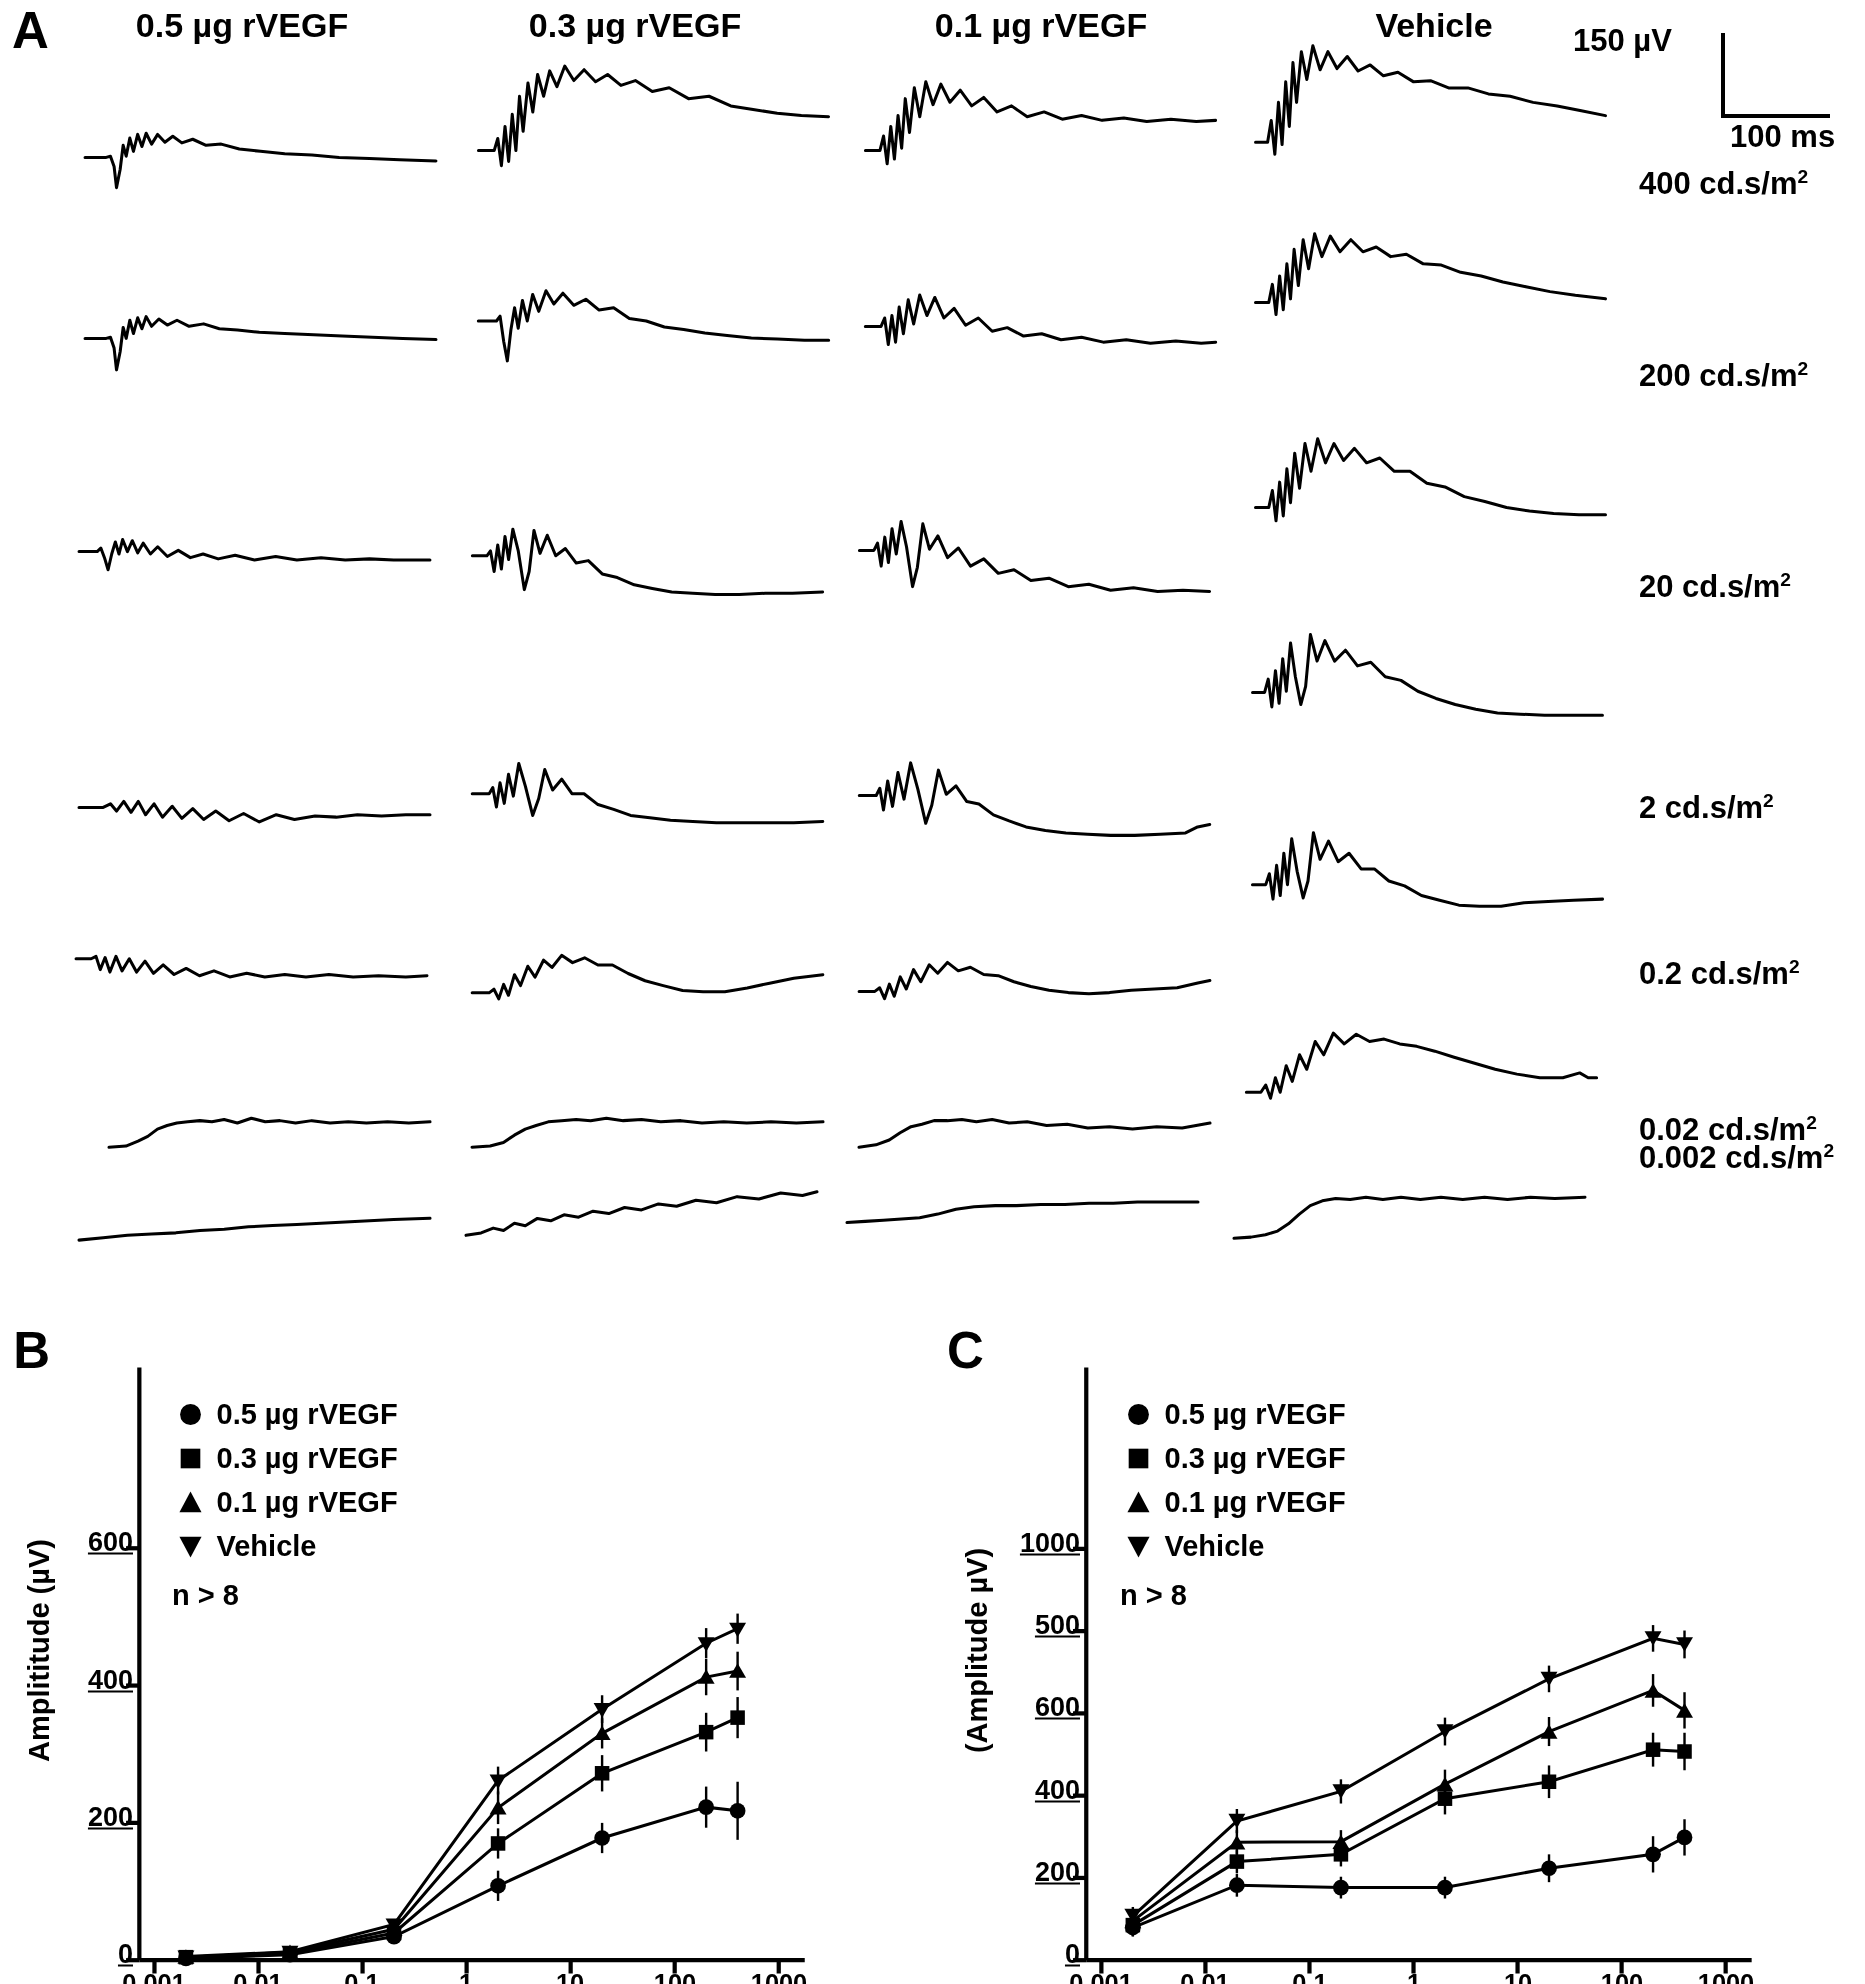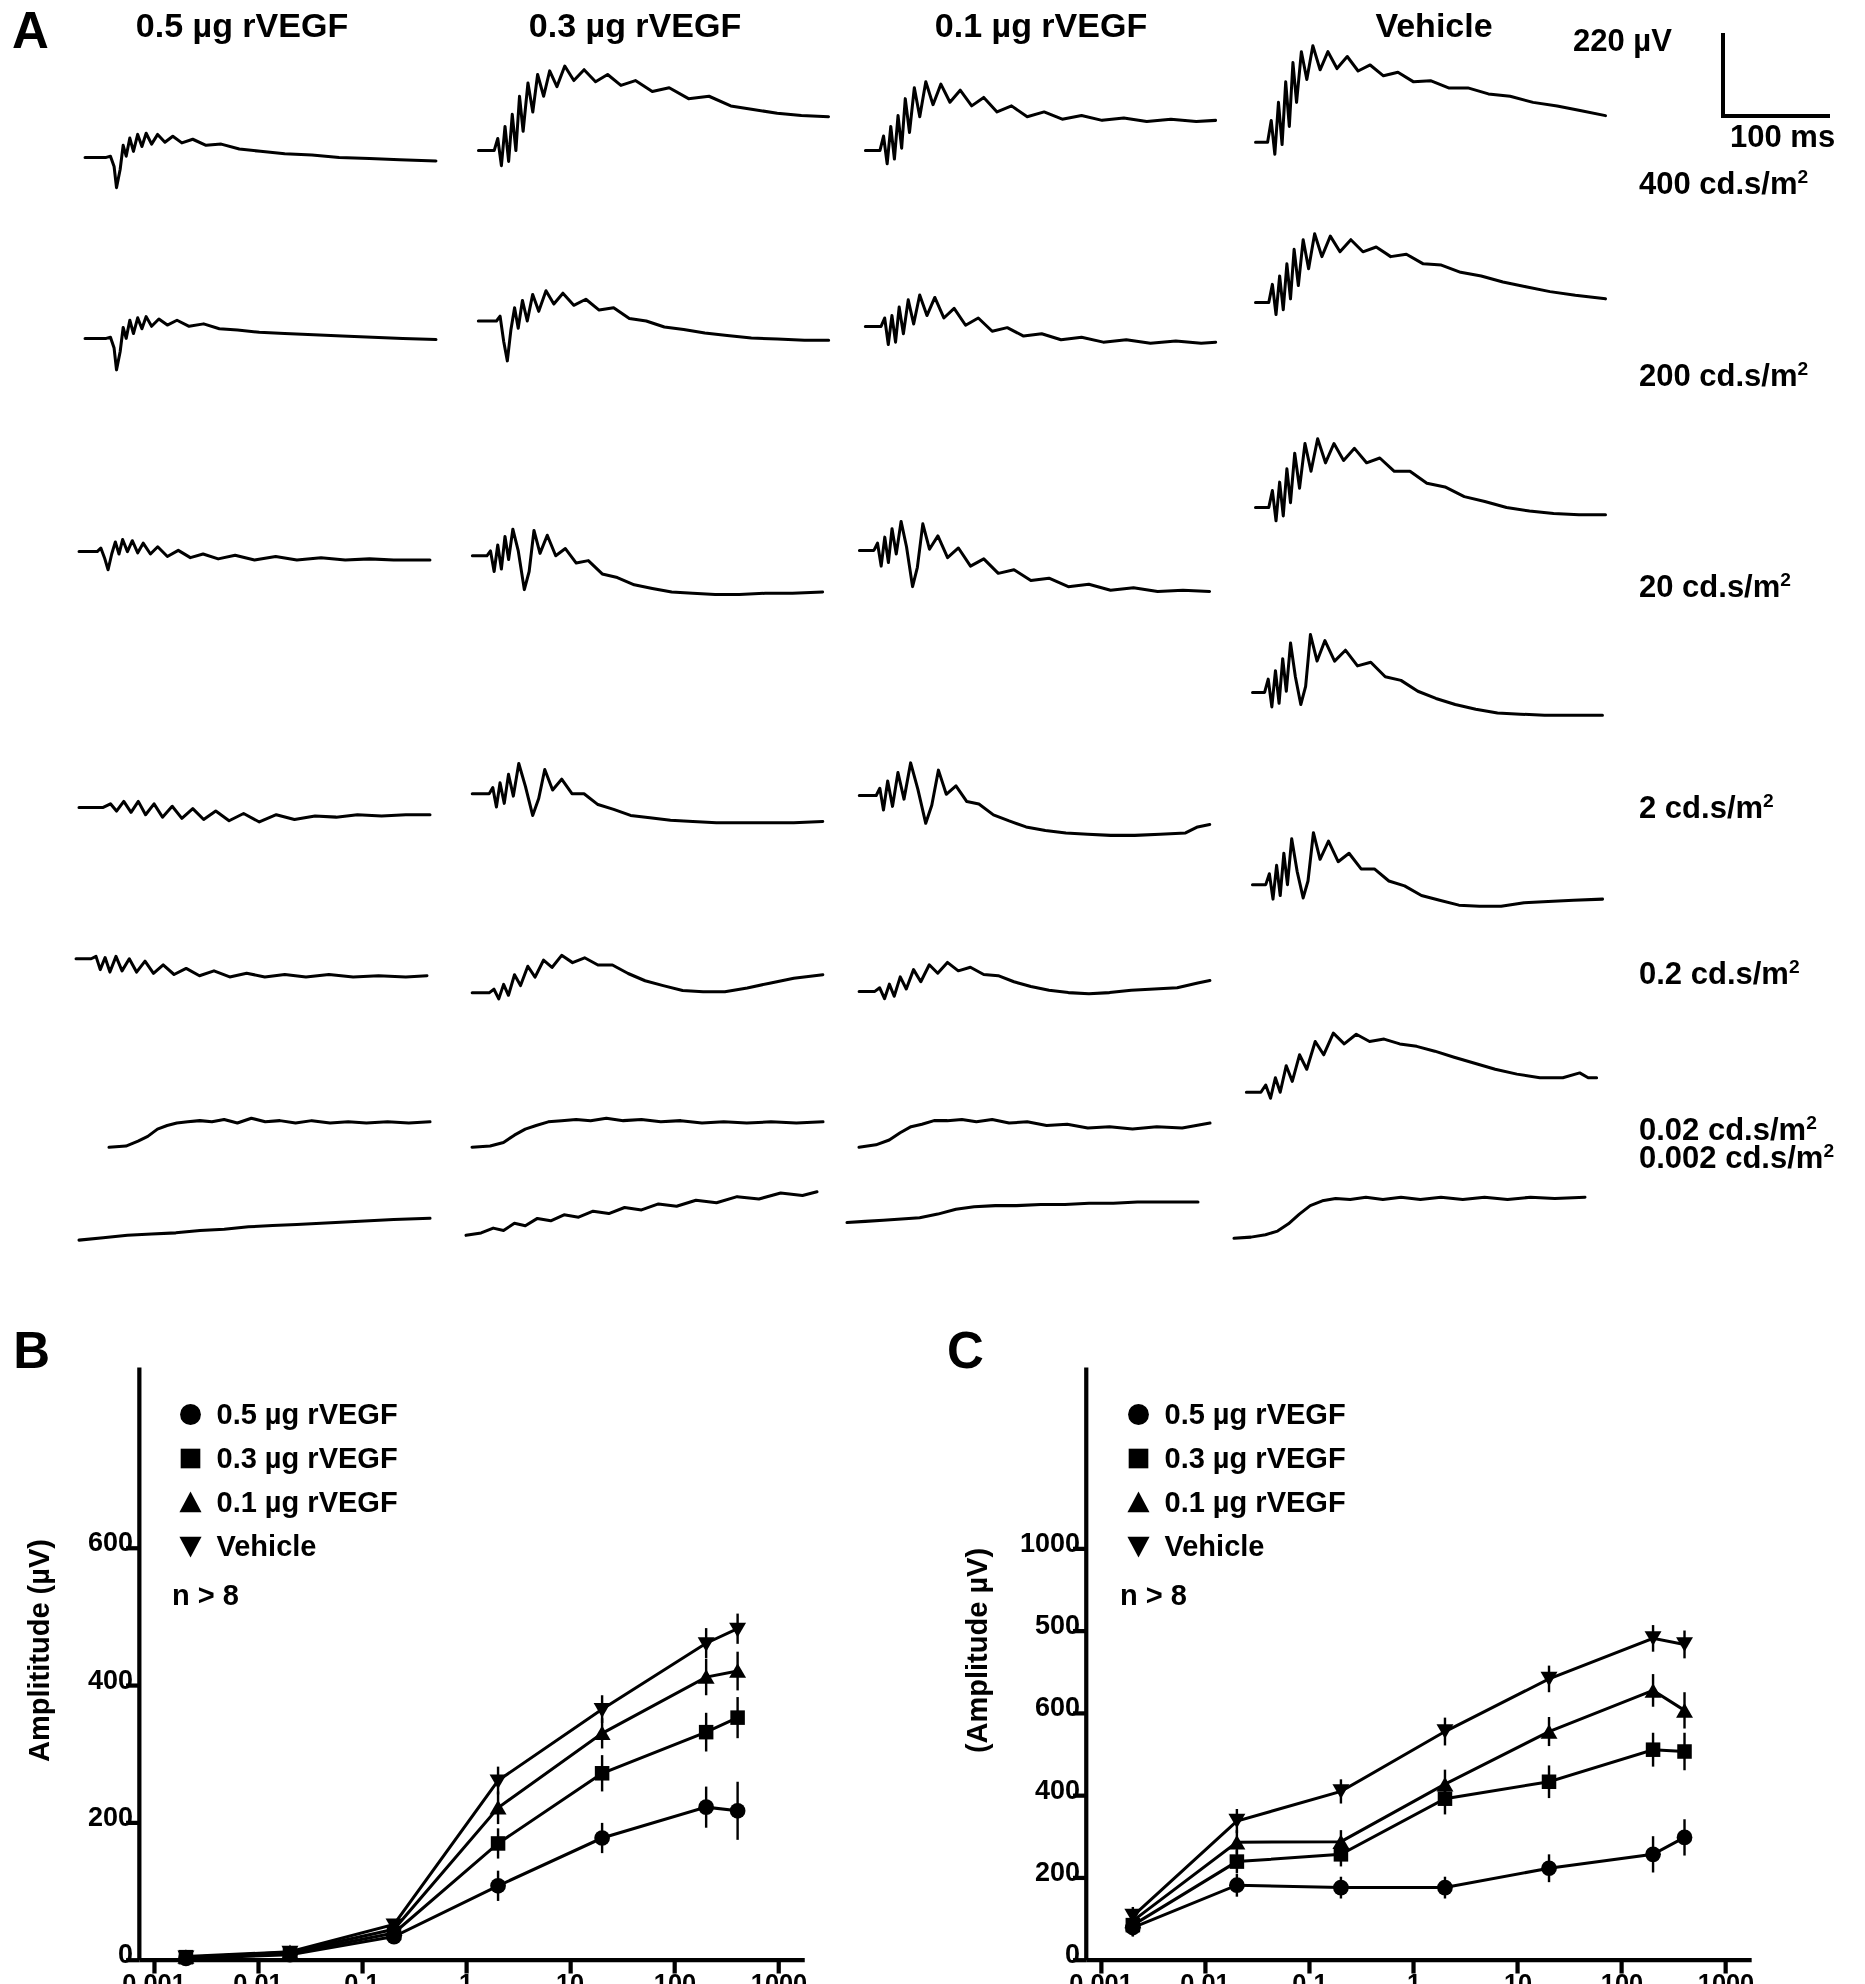--- a/index.html
+++ b/index.html
@@ -108,20 +108,21 @@
     transform-origin: center center;
     white-space: nowrap;
   }
   .tick-y {
     position: absolute;
     font-size: 27px;
     font-weight: bold;
     text-align: right;
     white-space: nowrap;
     transform: translateY(-50%);
+    text-decoration: underline;
   }
   .tick-x {
     position: absolute;
     font-size: 25.4px;
     font-weight: bold;
     white-space: nowrap;
     transform: translateX(-50%);
   }
   .legend {
     position: absolute;
@@ -173,21 +174,21 @@
 <body>
 
 <div id="panel-a">
   <div class="panel-letter" id="panel-a-letter">A</div>
 
   <div class="col-header" style="left:242px; top:6px;">0.5 µg rVEGF</div>
   <div class="col-header" style="left:635px; top:6px;">0.3 µg rVEGF</div>
   <div class="col-header" style="left:1041px; top:6px;">0.1 µg rVEGF</div>
   <div class="col-header" style="left:1434px; top:6px;">Vehicle</div>
 
-  <div class="scale-label-v">220 µV</div>
+  <div class="scale-label-v">150 µV</div>
   <div class="scalebar-v"></div>
   <div class="scalebar-h"></div>
   <div class="scale-label-h">100 ms</div>
 
   <div class="row-label" style="top:184px;">400 cd.s/m<sup style="font-size:0.62em">2</sup></div>
   <div class="row-label" style="top:376px;">200 cd.s/m<sup style="font-size:0.62em">2</sup></div>
   <div class="row-label" style="top:587px;">20 cd.s/m<sup style="font-size:0.62em">2</sup></div>
   <div class="row-label" style="top:808px;">2 cd.s/m<sup style="font-size:0.62em">2</sup></div>
   <div class="row-label" style="top:974px;">0.2 cd.s/m<sup style="font-size:0.62em">2</sup></div>
   <div class="row-label" style="top:1130px;">0.02 cd.s/m<sup style="font-size:0.62em">2</sup></div>

